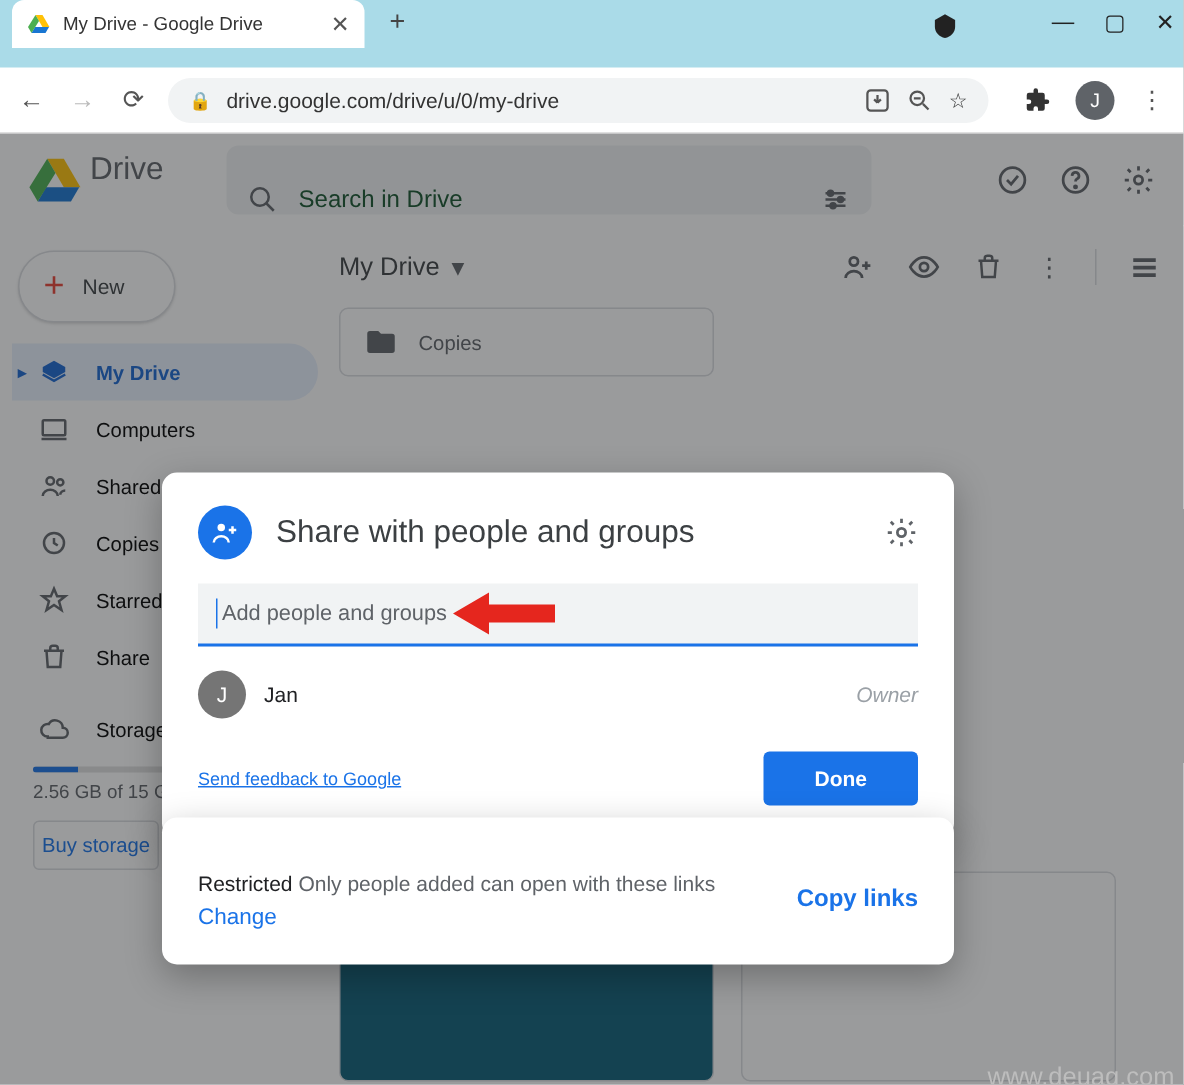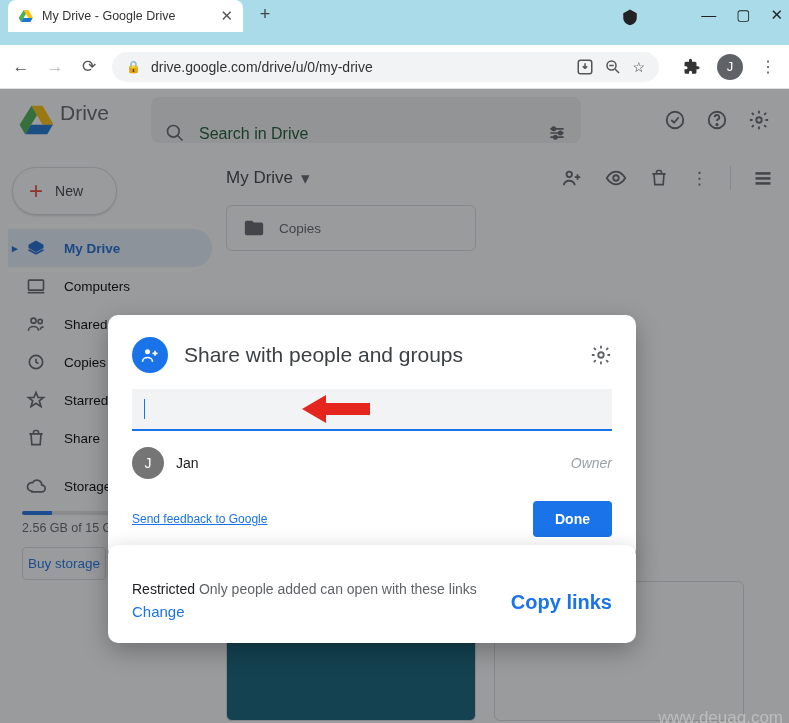--- a/index.html
+++ b/index.html
@@ -66,25 +66,25 @@
   .circ.gray{background:#5f6368}
   .mtitle{font-size:21px;color:#3c4043}
   .gear{margin-left:auto;color:#5f6368}
   .input{margin-top:16px;height:42px;background:#f1f3f4;border-bottom:2px solid var(--accent);display:flex;align-items:center;padding:0 12px;font-size:14.5px;color:#5f6368}
   .input .cursor{width:1px;height:20px;background:var(--accent);margin-right:3px}
   .person{display:flex;align-items:center;gap:12px;margin-top:16px}
   .pava{width:32px;height:32px;border-radius:50%;background:#757575;color:#fff;font-size:14px;display:flex;align-items:center;justify-content:center}
   .owner{margin-left:auto;font-style:italic;color:#9aa0a6;font-size:14px}
   .mfoot{display:flex;align-items:center;margin-top:22px}
   .feedback{color:var(--accent);font-size:12px;text-decoration:underline}
-  .done{margin-left:auto;background:var(--accent);color:#fff;border:none;border-radius:4px;padding:10px 22px;font-size:14px;font-weight:600}
+  .done{margin-left:auto;background:var(--accent);color:#fff;border:none;border-radius:4px;padding:10px 34px;font-size:14px;font-weight:600}
   .restrict{font-size:14px;margin-top:14px}
   .restrict b{font-weight:400}
   .change{color:var(--accent);font-size:15px;display:inline-block;margin-top:6px}
-  .copy{color:var(--accent);font-size:20px;font-weight:600}
+  .copy{color:var(--accent);font-size:16px;font-weight:600}
   
   .arrow{position:absolute;left:302px;top:302px;pointer-events:none}
   .watermark{position:absolute;right:6px;bottom:4px;font-size:17px;color:#bdbdbd}
   svg{display:block}
 </style>
 </head>
 <body>
 
 <div class="chrome">
   <div class="tab">
@@ -314,20 +314,21 @@
       <span class="mtitle">Share with people and groups</span>
       <span class="gear">
           <svg width="22" height="22" viewBox="0 0 24 24" fill="none" stroke="#5f6368" stroke-width="2">
             <circle cx="12" cy="12" r="3"></circle>
             <path d="M12 2v3m0 14v3M4.2 4.2l2.1 2.1m11.4 11.4 2.1 2.1M2 12h3m14 0h3M4.2 19.8l2.1-2.1m11.4-11.4 2.1-2.1"></path>
           </svg>
         </span>
     </div>
     <div class="input">
       <span class="cursor"></span>
+      <span>Add people and groups</span>
     </div>
     <div class="person">
       <div class="pava">J</div>
       <span style="font-size:14px">Jan</span>
       <span class="owner">Owner</span>
     </div>
     <div class="mfoot">
       <a class="feedback">Send feedback to Google</a>
       <button class="done">Done</button>
     </div>

